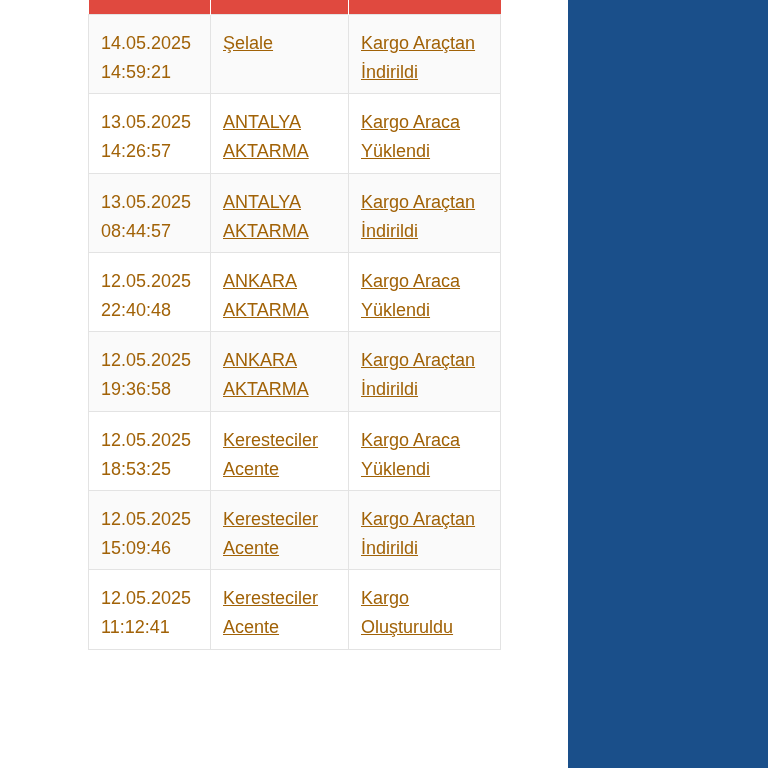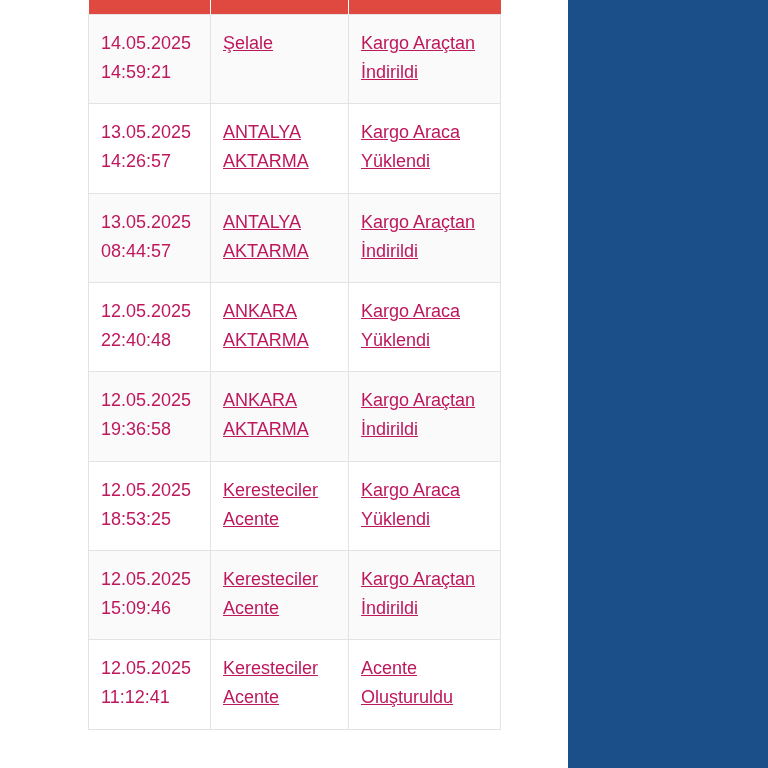--- a/index.html
+++ b/index.html
@@ -52,25 +52,25 @@
     border-left: none;
     font-size: 1px;
     color: #e0493f;
     overflow: hidden;
   }
   table.tracking thead th:last-child {
     border-right: none;
   }
   table.tracking td {
     border: 1px solid #e3e3e3;
-    padding: 14px 12px 16px 12px;
+    padding: 14px 12px 6px 12px;
     vertical-align: top;
     font-size: 18px;
     line-height: 1.62;
-    color: #be185d;
+    color: #a16207;
     font-family: "Liberation Sans", sans-serif;
     background: #ffffff;
   }
   table.tracking tbody tr:nth-child(odd) td {
     background: #fafafa;
   }
   table.tracking tbody tr:nth-child(even) td {
     background: #ffffff;
   }
   .cell-line {
@@ -189,19 +189,19 @@
         </tr>
         <tr>
           <td>
             <span class="cell-line">12.05.2025</span>
             <span class="cell-line">11:12:41</span>
           </td>
           <td>
             <span class="cell-text">Keresteciler Acente</span>
           </td>
           <td>
-            <span class="cell-text">Acente Oluşturuldu</span>
+            <span class="cell-text">Kargo Oluşturuldu</span>
           </td>
         </tr>
       </tbody>
     </table>
   </div>
 </div>
 
 </body></html>

